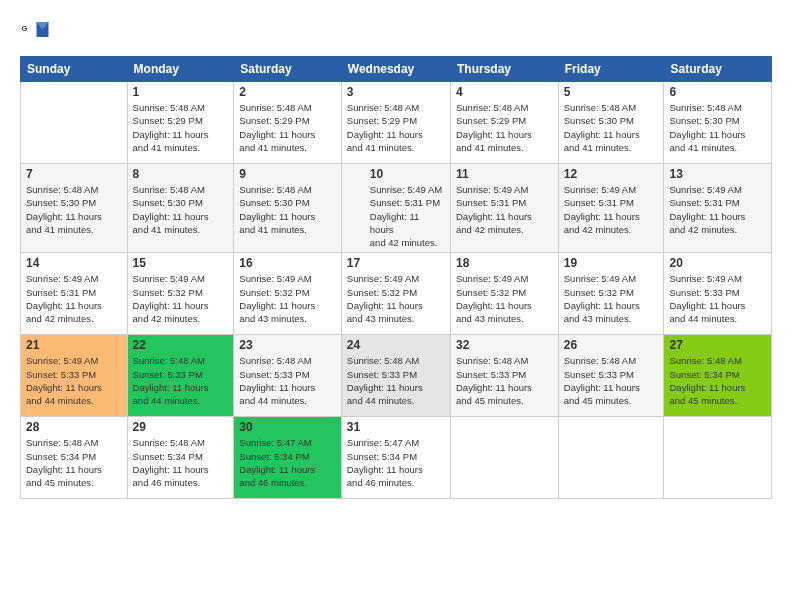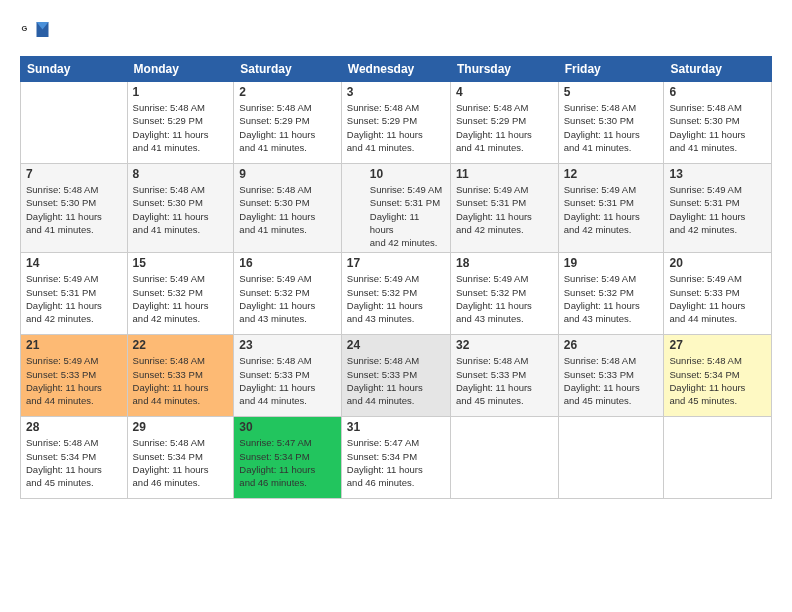--- a/index.html
+++ b/index.html
@@ -220,41 +220,41 @@
           <td style="background: rgb(255, 255, 255);">
             <span class="day-number">20</span>
             <div class="day-info">Sunrise: 5:49 AM<br>Sunset: 5:33 PM<br>Daylight: 11 hours<br>and 44 minutes.</div>
           </td>
         </tr>
         <tr>
           <td style="background: #fdba74;">
             <span class="day-number">21</span>
             <div class="day-info">Sunrise: 5:49 AM<br>Sunset: 5:33 PM<br>Daylight: 11 hours<br>and 44 minutes.</div>
           </td>
-          <td style="background: #fdba74;">
+          <td style="background: #22c55e;">
             <span class="day-number">22</span>
             <div class="day-info">Sunrise: 5:48 AM<br>Sunset: 5:33 PM<br>Daylight: 11 hours<br>and 44 minutes.</div>
           </td>
           <td style="background: rgb(245, 245, 245);">
             <span class="day-number">23</span>
             <div class="day-info">Sunrise: 5:48 AM<br>Sunset: 5:33 PM<br>Daylight: 11 hours<br>and 44 minutes.</div>
           </td>
           <td style="background: #e5e5e5;">
             <span class="day-number">24</span>
             <div class="day-info">Sunrise: 5:48 AM<br>Sunset: 5:33 PM<br>Daylight: 11 hours<br>and 44 minutes.</div>
           </td>
           <td style="background: rgb(245, 245, 245);">
             <span class="day-number">32</span>
             <div class="day-info">Sunrise: 5:48 AM<br>Sunset: 5:33 PM<br>Daylight: 11 hours<br>and 45 minutes.</div>
           </td>
           <td style="background: rgb(245, 245, 245);">
             <span class="day-number">26</span>
             <div class="day-info">Sunrise: 5:48 AM<br>Sunset: 5:33 PM<br>Daylight: 11 hours<br>and 45 minutes.</div>
           </td>
-          <td style="background: #fef9c3;">
+          <td style="background: #84cc16;">
             <span class="day-number">27</span>
             <div class="day-info">Sunrise: 5:48 AM<br>Sunset: 5:34 PM<br>Daylight: 11 hours<br>and 45 minutes.</div>
           </td>
         </tr>
         <tr>
           <td style="background: rgb(255, 255, 255);">
             <span class="day-number">28</span>
             <div class="day-info">Sunrise: 5:48 AM<br>Sunset: 5:34 PM<br>Daylight: 11 hours<br>and 45 minutes.</div>
           </td>
           <td style="background: rgb(255, 255, 255);">

